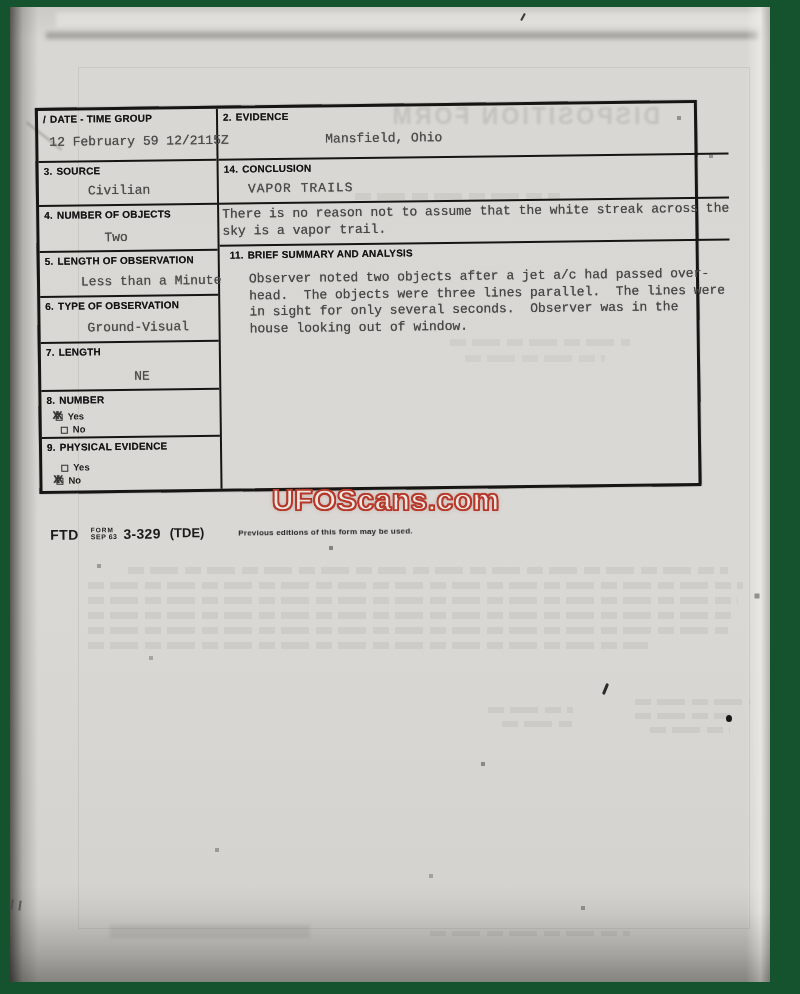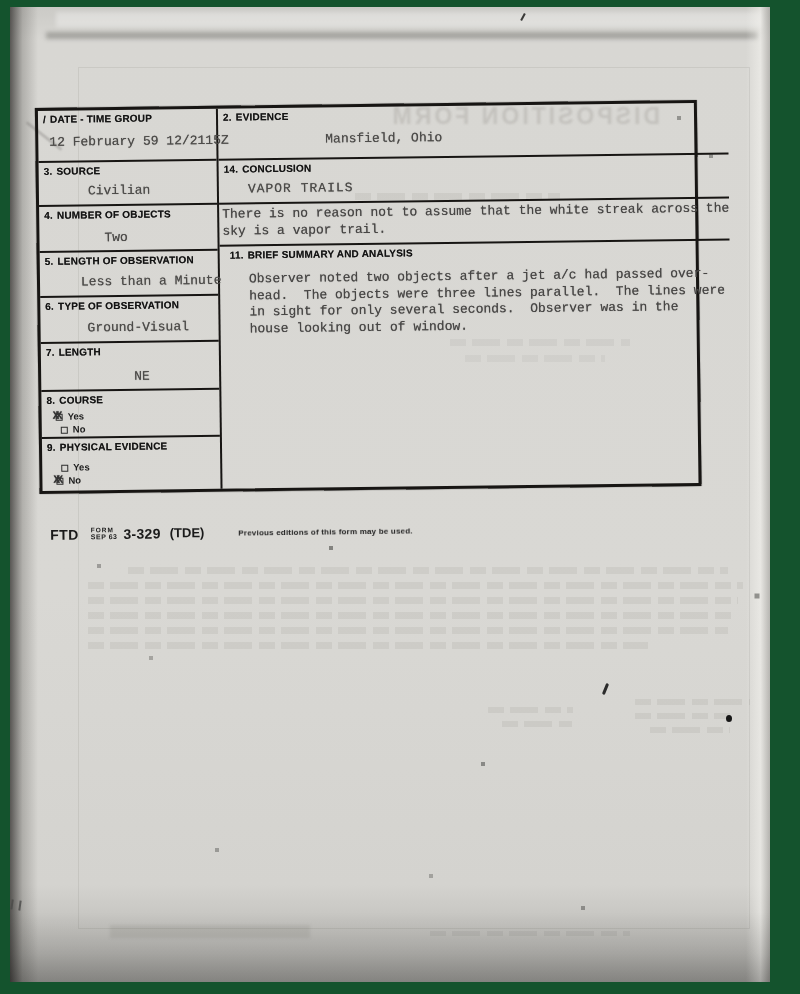--- a/index.html
+++ b/index.html
@@ -146,21 +146,21 @@
           </div>
           <div class="cell" style="height:46px;">
             <div class="flabel"><span class="num">6.</span><span>TYPE OF OBSERVATION</span></div>
             <div class="val" style="margin:8px 0 0 42px;">Ground-Visual</div>
           </div>
           <div class="cell" style="height:48px;">
             <div class="flabel"><span class="num">7.</span><span>LENGTH</span></div>
             <div class="val" style="margin:11px 0 0 88px;">NE</div>
           </div>
           <div class="cell" style="height:47px;">
-            <div class="flabel"><span class="num">8.</span><span>COURSE</span></div>
+            <div class="flabel"><span class="num">8.</span><span>NUMBER</span></div>
             <div class="chk checked" style="margin-top:4px;"><span class="cb"></span><span>Yes</span></div>
             <div class="chk"><span class="cb"></span><span>No</span></div>
           </div>
           <div class="cell last">
             <div class="flabel"><span class="num">9.</span><span>PHYSICAL EVIDENCE</span></div>
             <div class="chk" style="margin-top:8px;"><span class="cb"></span><span>Yes</span></div>
             <div class="chk checked"><span class="cb"></span><span>No</span></div>
           </div>
         </div>
 
@@ -192,20 +192,21 @@
         <span class="stack">
           <span class="w1">FORM</span>
           <span class="w2">SEP 63</span>
         </span>
         <span class="fnum">3-329</span>
         <span class="fsuf">(TDE)</span>
         <span class="fnote">Previous editions of this form may be used.</span>
       </div>
     </div>
 
+    <div class="watermark">UFOScans.com</div>
 
     <div class="slash-mark"></div>
     <div class="dot-mark"></div>
     <div class="edge-mark"></div>
     <div class="tick-mark"></div>
     <div class="specks"></div>
   </div>
 </div>
 
 </body></html>

